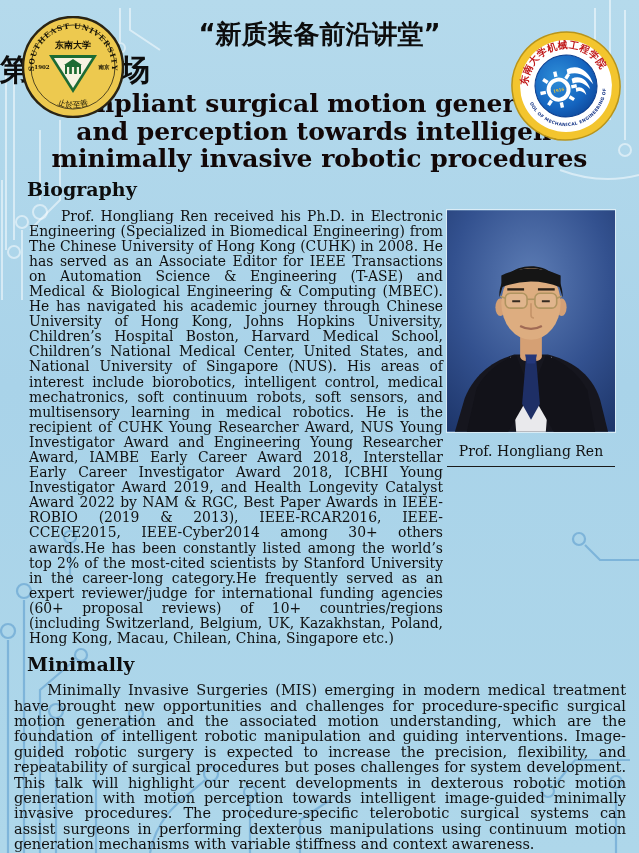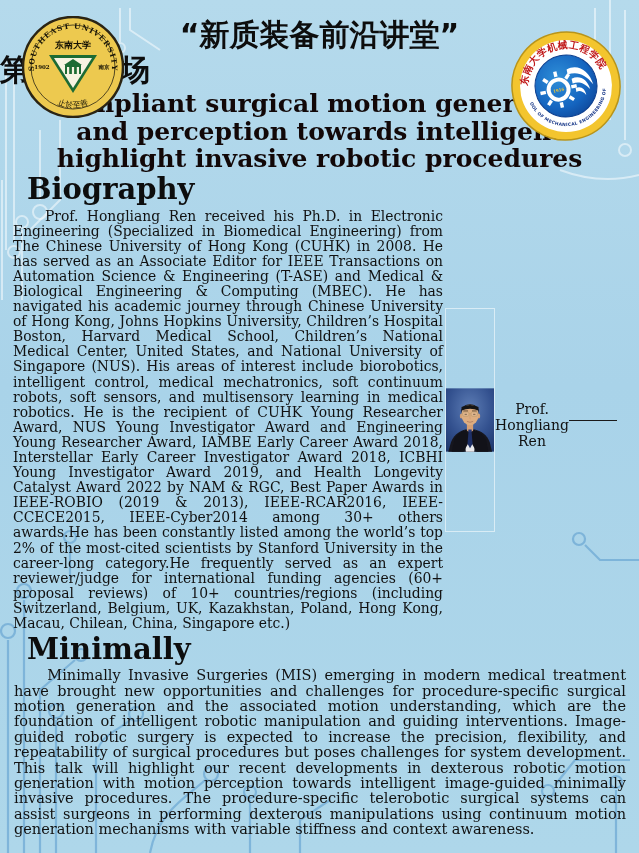--- a/index.html
+++ b/index.html
@@ -9,28 +9,28 @@
     position:relative; width:639px; height:853px; overflow:hidden;
     background:linear-gradient(180deg,#b5daec 0%,#a9d3e9 45%,#aed7ea 100%);
     font-family:"DejaVu Serif","Liberation Serif",serif; color:#111;
   }
   .bg-svg { position:absolute; inset:0; z-index:0; }
   .content { position:relative; z-index:1; }
   .logo { position:absolute; z-index:2; }
   .seal { left:22px; top:16px; width:102px; height:102px; }
   .badge { left:510px; top:30px; width:112px; height:112px; }
   .title-cn { text-align:center; font-family:"DejaVu Sans","Liberation Sans",sans-serif;
-    font-weight:bold; font-size:30px; line-height:35px; padding-top:17px; color:#0d0d0d; }
+    font-weight:bold; font-size:26px; line-height:35px; padding-top:17px; color:#0d0d0d; }
   .title-session { text-align:left; font-family:"DejaVu Sans","Liberation Sans",sans-serif;
     font-weight:bold; font-size:30px; line-height:35px; color:#0d0d0d; }
   .title-en { text-align:center; font-weight:bold; font-size:25px; line-height:27.5px; margin-top:3px; color:#120808; }
-  .section-heading { font-weight:bold; font-size:29px; line-height:33px; margin-left:27px; color:#0d0d0d; }
-  .content-row { display:flex; margin:3px 22px 0 13px; gap:2px; }
+  .section-heading { font-weight:bold; font-size:19px; line-height:33px; margin-left:27px; color:#0d0d0d; }
+  .content-row { display:flex; margin:3px 22px 0 29px; gap:2px; }
   .bio-text { flex:1; font-size:13.9px; line-height:15.1px; text-align:justify; text-indent:2.3em; }
-  .photo-col { width:172px; display:flex; flex-direction:row; align-items:center; flex-shrink:0; }
+  .photo-col { width:172px; display:flex; flex-direction:column; align-items:center; flex-shrink:0; }
   .photo { width:170px; height:224px; display:block; border:1px solid rgba(255,255,255,0.55); }
   .caption-name { margin-top:10px; font-size:14px; text-align:center; }
   .caption-divider { width:168px; border:none; border-top:1.5px solid #1a1a1a; margin:7px 0 6px; }
   .caption-affil { font-size:13.5px; line-height:17.5px; text-align:center; width:160px; }
   .abstract-heading { margin-top:2px; }
   .abstract-text { margin:2px 13px 0 14px; font-size:14.5px; line-height:15.4px; text-align:justify; text-indent:2.3em; }
 </style>
 </head>
 <body>
 
@@ -153,21 +153,21 @@
     </g>
   </svg>
 
   <div class="content">
 
     <div class="title-cn">“新质装备前沿讲堂”</div>
     <div class="title-session">第五十一场</div>
     <div class="title-en">
       <div>Compliant surgical motion generation</div>
       <div>and perception towards intelligent</div>
-      <div>highlight invasive robotic procedures</div>
+      <div>minimally invasive robotic procedures</div>
     </div>
 
     <div class="section-heading">Biography</div>
     <div class="content-row">
       <p class="bio-text" style="margin:0">Prof. Hongliang Ren received his Ph.D. in Electronic Engineering (Specialized in Biomedical Engineering) from The Chinese University of Hong Kong (CUHK) in 2008. He has served as an Associate Editor for IEEE Transactions on Automation Science &amp; Engineering (T-ASE) and Medical &amp; Biological Engineering &amp; Computing (MBEC). He has navigated his academic journey through Chinese University of Hong Kong, Johns Hopkins University, Children’s Hospital Boston, Harvard Medical School, Children’s National Medical Center, United States, and National University of Singapore (NUS). His areas of interest include biorobotics, intelligent control, medical mechatronics, soft continuum robots, soft sensors, and multisensory learning in medical robotics. He is the recipient of CUHK Young Researcher Award, NUS Young Investigator Award and Engineering Young Researcher Award, IAMBE Early Career Award 2018, Interstellar Early Career Investigator Award 2018, ICBHI Young Investigator Award 2019, and Health Longevity Catalyst Award 2022 by NAM &amp; RGC, Best Paper Awards in IEEE-ROBIO (2019 &amp; 2013), IEEE-RCAR2016, IEEE-CCECE2015, IEEE-Cyber2014 among 30+ others awards.He has been constantly listed among the world’s top 2% of the most-cited scientists by Stanford University in the career-long category.He frequently served as an expert reviewer/judge for international funding agencies (60+ proposal reviews) of 10+ countries/regions (including Switzerland, Belgium, UK, Kazakhstan, Poland, Hong Kong, Macau, Chilean, China, Singapore etc.)</p>
       <div class="photo-col">
 
         <svg class="photo" viewBox="0 0 170 224">
           <defs>
             <radialGradient id="photo-bg" cx="50%" cy="32%" r="85%">

